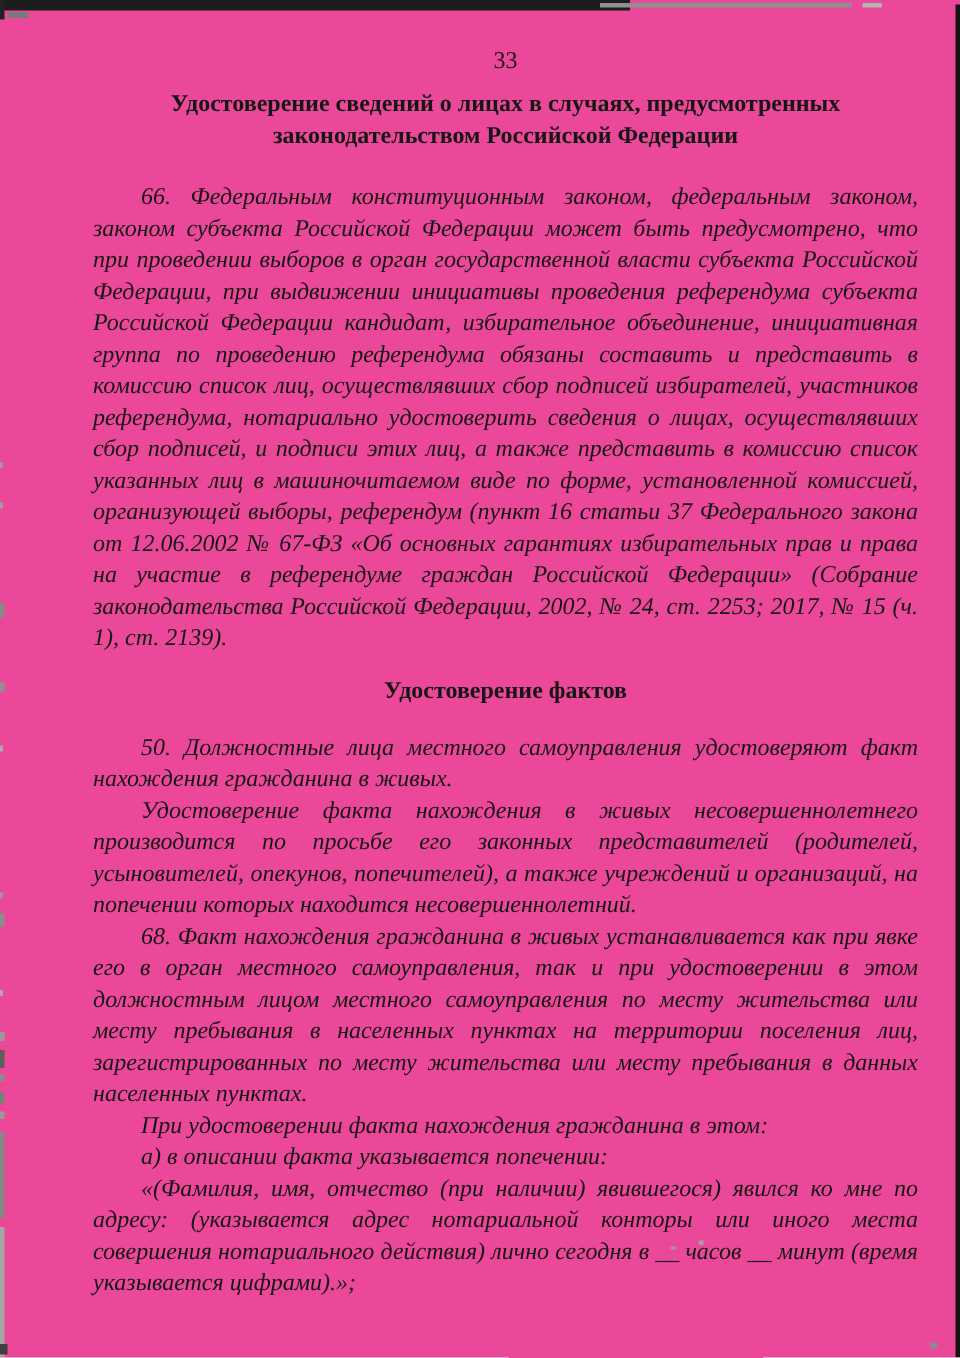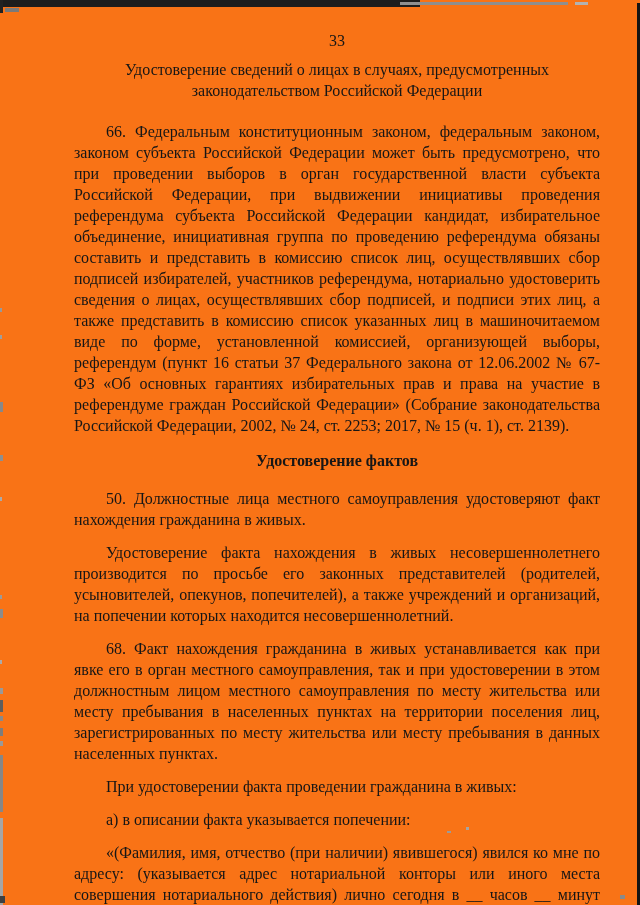--- a/index.html
+++ b/index.html
@@ -4,55 +4,56 @@
 <style>
   html, body {
     margin: 0;
     padding: 0;
     background: #ffffff;
   }
   .page {
     position: relative;
     width: 640px;
     height: 905px;
-    background: #f97316;
+    background: #ec4899;
     overflow: hidden;
     font-family: "Liberation Serif", "DejaVu Serif", serif;
     color: #161616;
   }
   .content {
     position: absolute;
     left: 62px;
     top: 30px;
     width: 550px;
     font-size: 16px;
     line-height: 21px;
   }
   .page-number {
     text-align: center;
     margin: 0 0 8px 0;
   }
   .doc-heading {
     font-size: 16px;
-    font-weight: normal;
+    font-weight: bold;
     text-align: center;
     margin: 0 0 20px 0;
     line-height: 21px;
   }
   .doc-subheading {
     font-size: 16px;
     font-weight: bold;
     text-align: center;
     margin: 14px 0 17px 0;
     line-height: 21px;
   }
   p.body {
-    margin: 12px;
+    margin: 0;
     text-align: justify;
     text-indent: 32px;
+    font-style: italic;
   }
   
   .sp {
     position: absolute;
   }
 </style>
 </head>
 <body>
 
 <div class="page">
@@ -89,18 +90,18 @@
 
     <h1 class="doc-heading">Удостоверение сведений о лицах в случаях, предусмотренных законодательством Российской Федерации</h1>
 
     <p class="body">66. Федеральным конституционным законом, федеральным законом, законом субъекта Российской Федерации может быть предусмотрено, что при проведении выборов в орган государственной власти субъекта Российской Федерации, при выдвижении инициативы проведения референдума субъекта Российской Федерации кандидат, избирательное объединение, инициативная группа по проведению референдума обязаны составить и представить в комиссию список лиц, осуществлявших сбор подписей избирателей, участников референдума, нотариально удостоверить сведения о лицах, осуществлявших сбор подписей, и подписи этих лиц, а также представить в комиссию список указанных лиц в машиночитаемом виде по форме, установленной комиссией, организующей выборы, референдум (пункт 16 статьи 37 Федерального закона от 12.06.2002 № 67-ФЗ «Об основных гарантиях избирательных прав и права на участие в референдуме граждан Российской Федерации» (Собрание законодательства Российской Федерации, 2002, № 24, ст. 2253; 2017, № 15 (ч. 1), ст. 2139).</p>
 
     <h2 class="doc-subheading">Удостоверение фактов</h2>
 
     <p class="body">50. Должностные лица местного самоуправления удостоверяют факт нахождения гражданина в живых.</p>
     <p class="body">Удостоверение факта нахождения в живых несовершеннолетнего производится по просьбе его законных представителей (родителей, усыновителей, опекунов, попечителей), а также учреждений и организаций, на попечении которых находится несовершеннолетний.</p>
     <p class="body">68. Факт нахождения гражданина в живых устанавливается как при явке его в орган местного самоуправления, так и при удостоверении в этом должностным лицом местного самоуправления по месту жительства или месту пребывания в населенных пунктах на территории поселения лиц, зарегистрированных по месту жительства или месту пребывания в данных населенных пунктах.</p>
-    <p class="body">При удостоверении факта проведении гражданина в живых:</p>
+    <p class="body">При удостоверении факта нахождения гражданина в этом:</p>
     <p class="body">а) в описании факта указывается попечении:</p>
     <p class="body">«(Фамилия, имя, отчество (при наличии) явившегося) явился ко мне по адресу: (указывается адрес нотариальной конторы или иного места совершения нотариального действия) лично сегодня в __ часов __ минут (время указывается цифрами).»;</p>
   </div>
 
 </div>
 
 </body></html>

